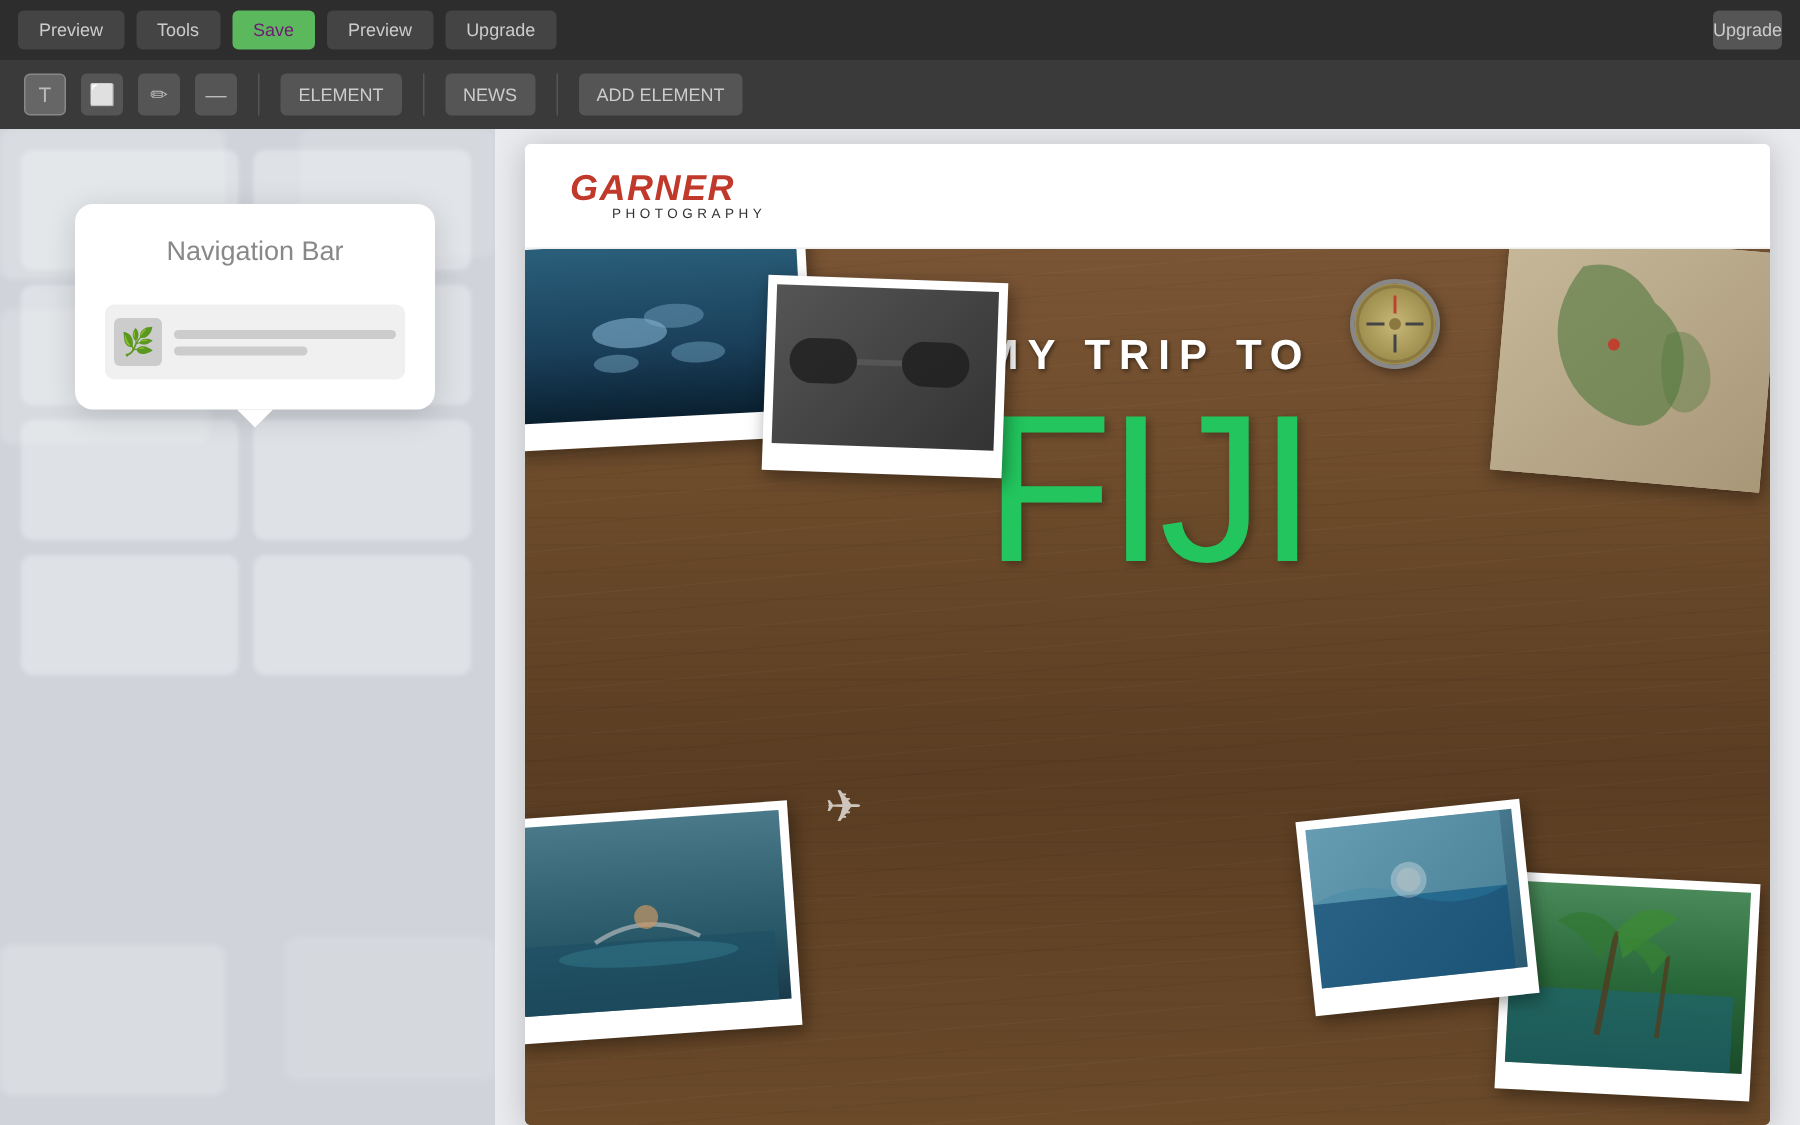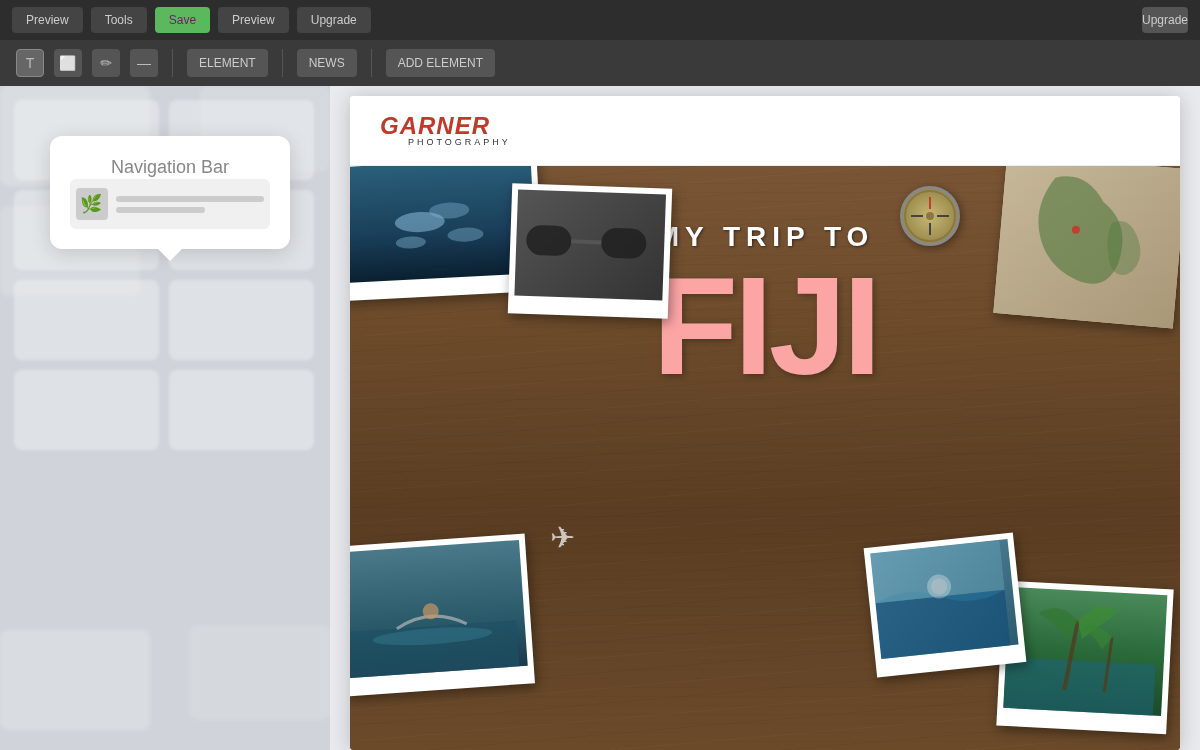--- a/index.html
+++ b/index.html
@@ -118,21 +118,21 @@
     }
 
     
     .featured-card {
       background: white;
       border-radius: 12px;
       padding: 20px;
       display: flex;
       flex-direction: column;
       align-items: center;
-      gap: 0;
+      gap: 24px;
       box-shadow: 0 4px 20px rgba(0,0,0,0.15);
       position: absolute;
       left: 50px;
       top: 50px;
       width: 240px;
       z-index: 20;
     }
     .featured-card-title {
       font-size: 18px;
       color: #888;
@@ -311,22 +311,22 @@
       text-transform: uppercase;
       white-space: nowrap;
       text-shadow: 1px 1px 3px rgba(0,0,0,0.5);
     }
     .hero-title {
       position: absolute;
       top: 90px;
       left: 50%;
       transform: translateX(-50%);
       font-size: 140px;
-      font-weight: 700;
-      color: #fca5a5;
+      font-weight: 400;
+      color: #22c55e;
       letter-spacing: -4px;
       text-transform: uppercase;
       white-space: nowrap;
       text-shadow: 2px 2px 6px rgba(0,0,0,0.3);
       line-height: 1;
     }
 
     
     .photo {
       position: absolute;

